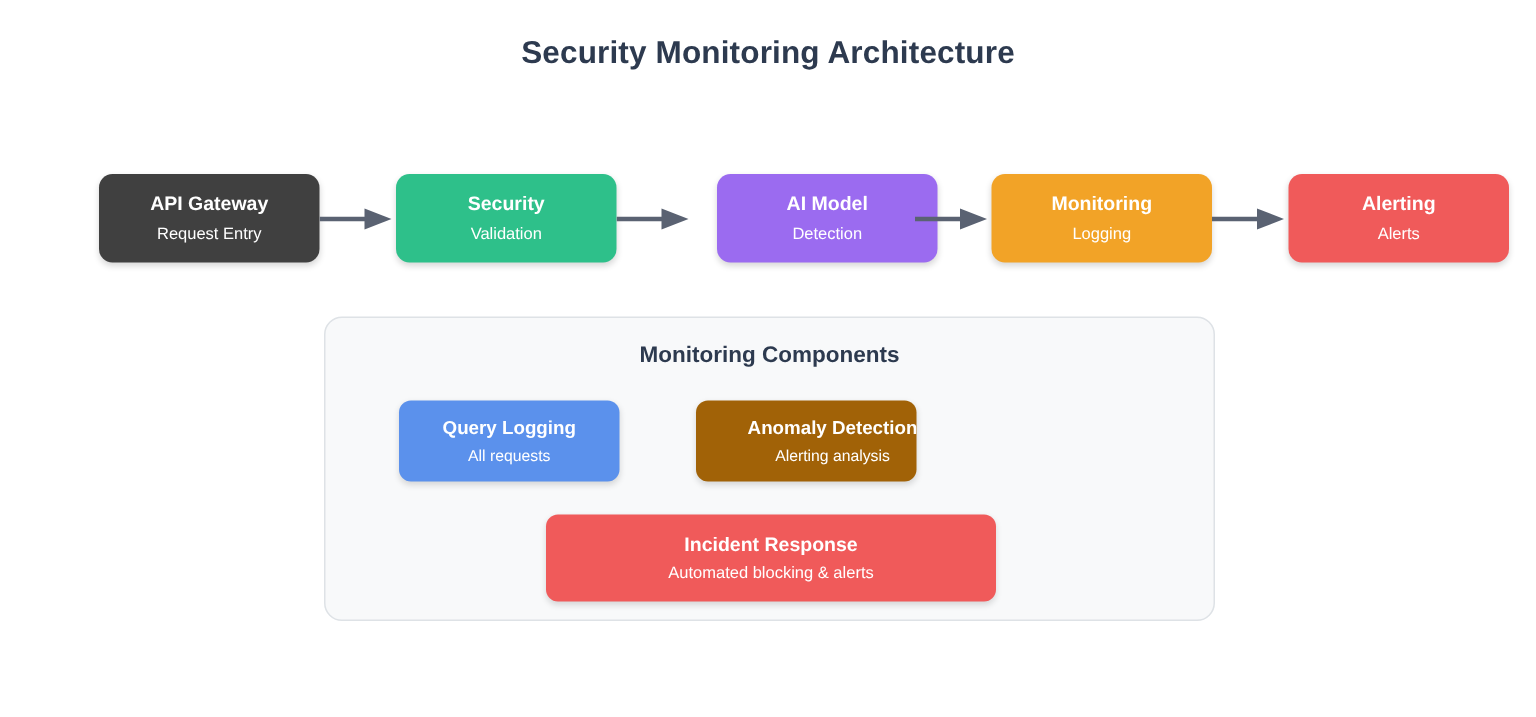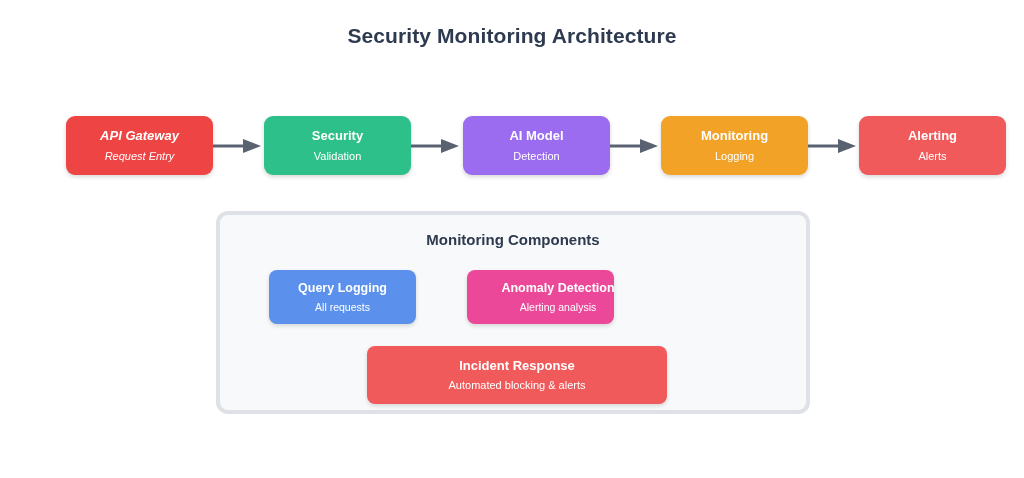--- a/index.html
+++ b/index.html
@@ -71,21 +71,21 @@
     font-weight: normal;
     color: #ffffff;
     line-height: 15px;
     margin-top: 5px;
     white-space: nowrap;
   }
 
   
   .node.n0 { left: 66px; }
   .node.n1 { left: 264px; }
-  .node.n2 { left: 463px; }
+  .node.n2 { left: 478px; }
   .node.n3 { left: 661px; }
   .node.n4 { left: 859px; }
 
   
   .arrow {
     position: absolute;
     top: 22px;
     width: 51px;
     height: 16px;
   }
@@ -97,21 +97,21 @@
 
   
   .panel {
     position: absolute;
     left: 216px;
     top: 211px;
     width: 594px;
     height: 203px;
     box-sizing: border-box;
     background: #f8f9fa;
-    border: 4px solid #0f766e;
+    border: 1px solid #0f766e;
     border-radius: 12px;
   }
   .panel-title {
     position: absolute;
     left: 0;
     top: 16px;
     width: 100%;
     text-align: center;
     font-size: 15px;
     font-weight: bold;
@@ -189,21 +189,21 @@
 </style>
 </head>
 <body style="background-color: rgb(255, 255, 255);">
 
 <div id="canvas">
 
   <div class="diagram-title" style="color: rgb(45, 58, 79);">Security Monitoring Architecture</div>
 
   <div class="pipeline">
 
-    <div class="node n0" style="background-color: #ef4444; font-style: italic;">
+    <div class="node n0" style="background-color: #404040;">
       <div class="node-title">API Gateway</div>
       <div class="node-sub">Request Entry</div>
     </div>
 
     <div class="arrow a0">
       <svg width="51" height="16" viewBox="0 0 51 16">
         <line x1="0" y1="8" x2="33" y2="8" stroke="#5a6272" stroke-width="3"></line>
         <polygon points="30,1 48,8 30,15" fill="#5a6272"></polygon>
       </svg>
     </div>
@@ -255,21 +255,21 @@
 
     <div class="panel-title" style="color: rgb(45, 58, 79);">Monitoring Components</div>
 
     <div class="comp-row">
 
       <div class="comp c0" style="background-color: rgb(91, 145, 236);">
         <div class="comp-title">Query Logging</div>
         <div class="comp-sub">All requests</div>
       </div>
 
-      <div class="comp c1" style="background-color: #ec4899; padding-left: 35px;">
+      <div class="comp c1" style="background-color: #a16207; padding-left: 35px;">
         <div class="comp-title">Anomaly Detection</div>
         <div class="comp-sub">Alerting analysis</div>
       </div>
 
 
     </div>
 
     <div class="wide" style="background-color: rgb(240, 90, 90);">
       <div class="wide-title">Incident Response</div>
       <div class="wide-sub">Automated blocking &amp; alerts</div>

